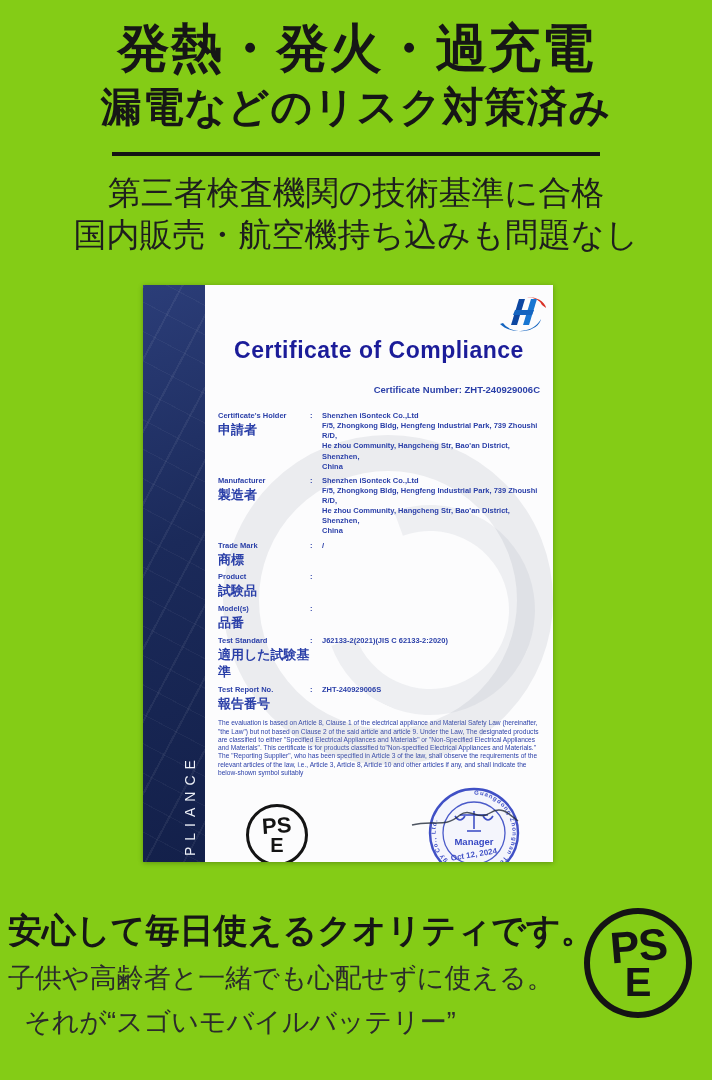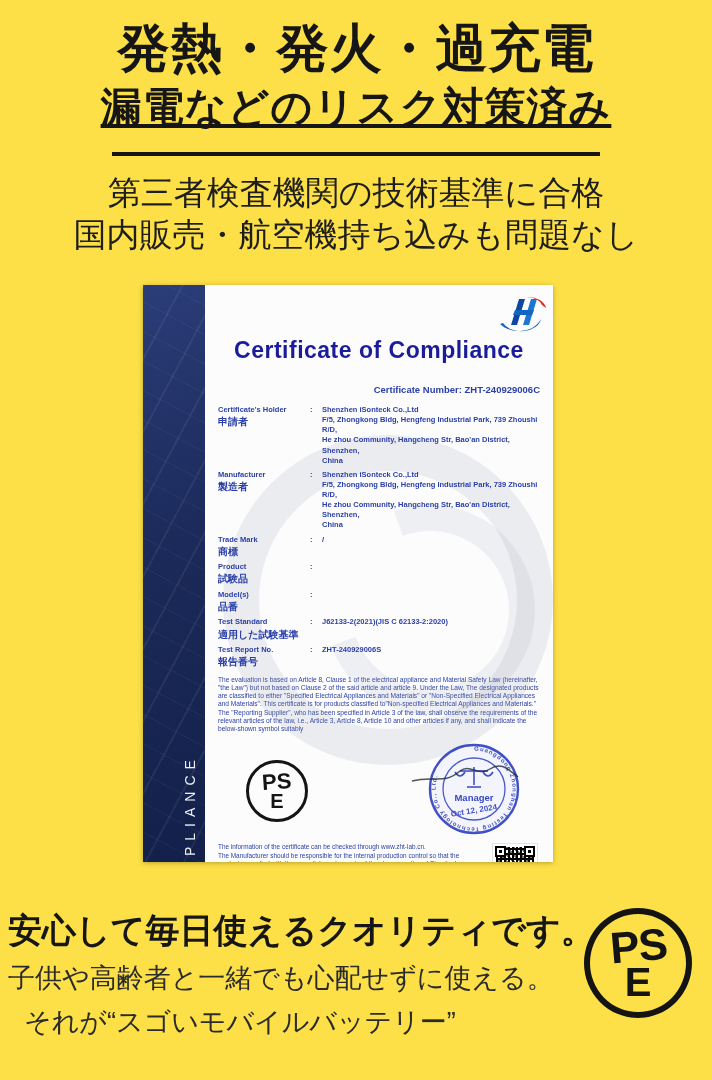--- a/index.html
+++ b/index.html
@@ -1,23 +1,23 @@
 <!DOCTYPE html>
 <html><head>
 <meta charset="utf-8">
 <style>
   * { box-sizing: border-box; margin: 0; padding: 0; }
   html,body { width:712px; height:1080px; }
   body { font-family:"Liberation Sans","DejaVu Sans",sans-serif; background:#d3d4d6; overflow:hidden; }
-  .page { position:relative; width:712px; height:1080px; background:#fde047; }
+  .page { position:relative; width:712px; height:1080px; background:#84cc16; }
 
   
   .header { position:absolute; top:0; left:0; width:712px; text-align:center; color:#161616; }
   .h-title1 { margin-top:20px; font-size:52px; font-weight:bold; letter-spacing:1px; line-height:1.1; }
-  .h-title2 { margin-top:8px;  font-size:41px; font-weight:bold; letter-spacing:1px; line-height:1.1;text-decoration:underline; }
+  .h-title2 { margin-top:8px;  font-size:41px; font-weight:bold; letter-spacing:1px; line-height:1.1; }
   .h-divider { width:488px; height:4px; background:#141414; margin:22px auto 16px auto; }
   .h-sub1 { font-size:33px; font-weight:500; line-height:1.25; color:#1e1e1e; }
   .h-sub2 { font-size:33px; font-weight:500; line-height:1.25; color:#1e1e1e; margin-top:0; }
 
   
   .cert { position:absolute; left:143px; top:285px; width:410px; height:577px;
           background:#fcfcfd; box-shadow:0 1px 5px rgba(0,0,0,.28); display:flex; overflow:hidden; }
   .cert-sidebar { width:62px; flex:0 0 62px; position:relative;
           background:
             repeating-linear-gradient(118deg, rgba(255,255,255,.06) 0 2px, transparent 2px 34px),
@@ -32,24 +32,24 @@
           border:36px solid rgba(150,157,168,.16); pointer-events:none; }
   .watermark2 { position:absolute; top:220px; left:120px; width:210px; height:210px; border-radius:50%;
           border:26px solid rgba(150,157,168,.13); transform:rotate(25deg);
           border-left-color:transparent; pointer-events:none; }
 
   .cert-logo { position:absolute; top:8px; right:4px; }
 
   .cert-title { margin-top:52px; text-align:center; color:#1b1c99; font-size:23px; font-weight:bold; letter-spacing:.5px; }
   .cert-number { margin-top:20px; text-align:right; color:#2a3fa8; font-size:9.5px; font-weight:bold; }
 
-  .fields { margin-top:10px; position:relative; }
+  .fields { margin-top:16px; position:relative; }
   .frow { display:flex; margin-bottom:4px; }
   .flabel { width:92px; flex:0 0 92px; color:#2a3fa8; font-size:7.5px; font-weight:bold; line-height:1.35; }
-  .flabel .jp { font-size:10px; }
+  .flabel .jp { font-size:13px; }
   .fcolon { width:12px; flex:0 0 12px; color:#2a3fa8; font-size:7.5px; font-weight:bold; }
   .fvalue { flex:1; color:#2a3fa8; font-size:7.5px; font-weight:bold; line-height:1.35; white-space:pre-line; }
 
   .cert-paragraph { margin-top:7px; color:#2a3fa8; font-size:6.6px; line-height:1.25; text-align:left; }
 
   .marks-row { margin-top:12px; height:92px; display:flex; align-items:center; justify-content:space-between; padding:0 18px 0 28px; position:relative; }
   .pse-cert { width:62px; height:62px; border:3.5px solid #141414; border-radius:50%; background:transparent;
           display:flex; flex-direction:column; align-items:center; justify-content:center; color:#141414; }
   .pse-cert .l1 { font-size:22px; font-weight:bold; line-height:.9; letter-spacing:0; transform:rotate(-4deg); }
   .pse-cert .l2 { font-size:20px; font-weight:bold; line-height:.9; }

